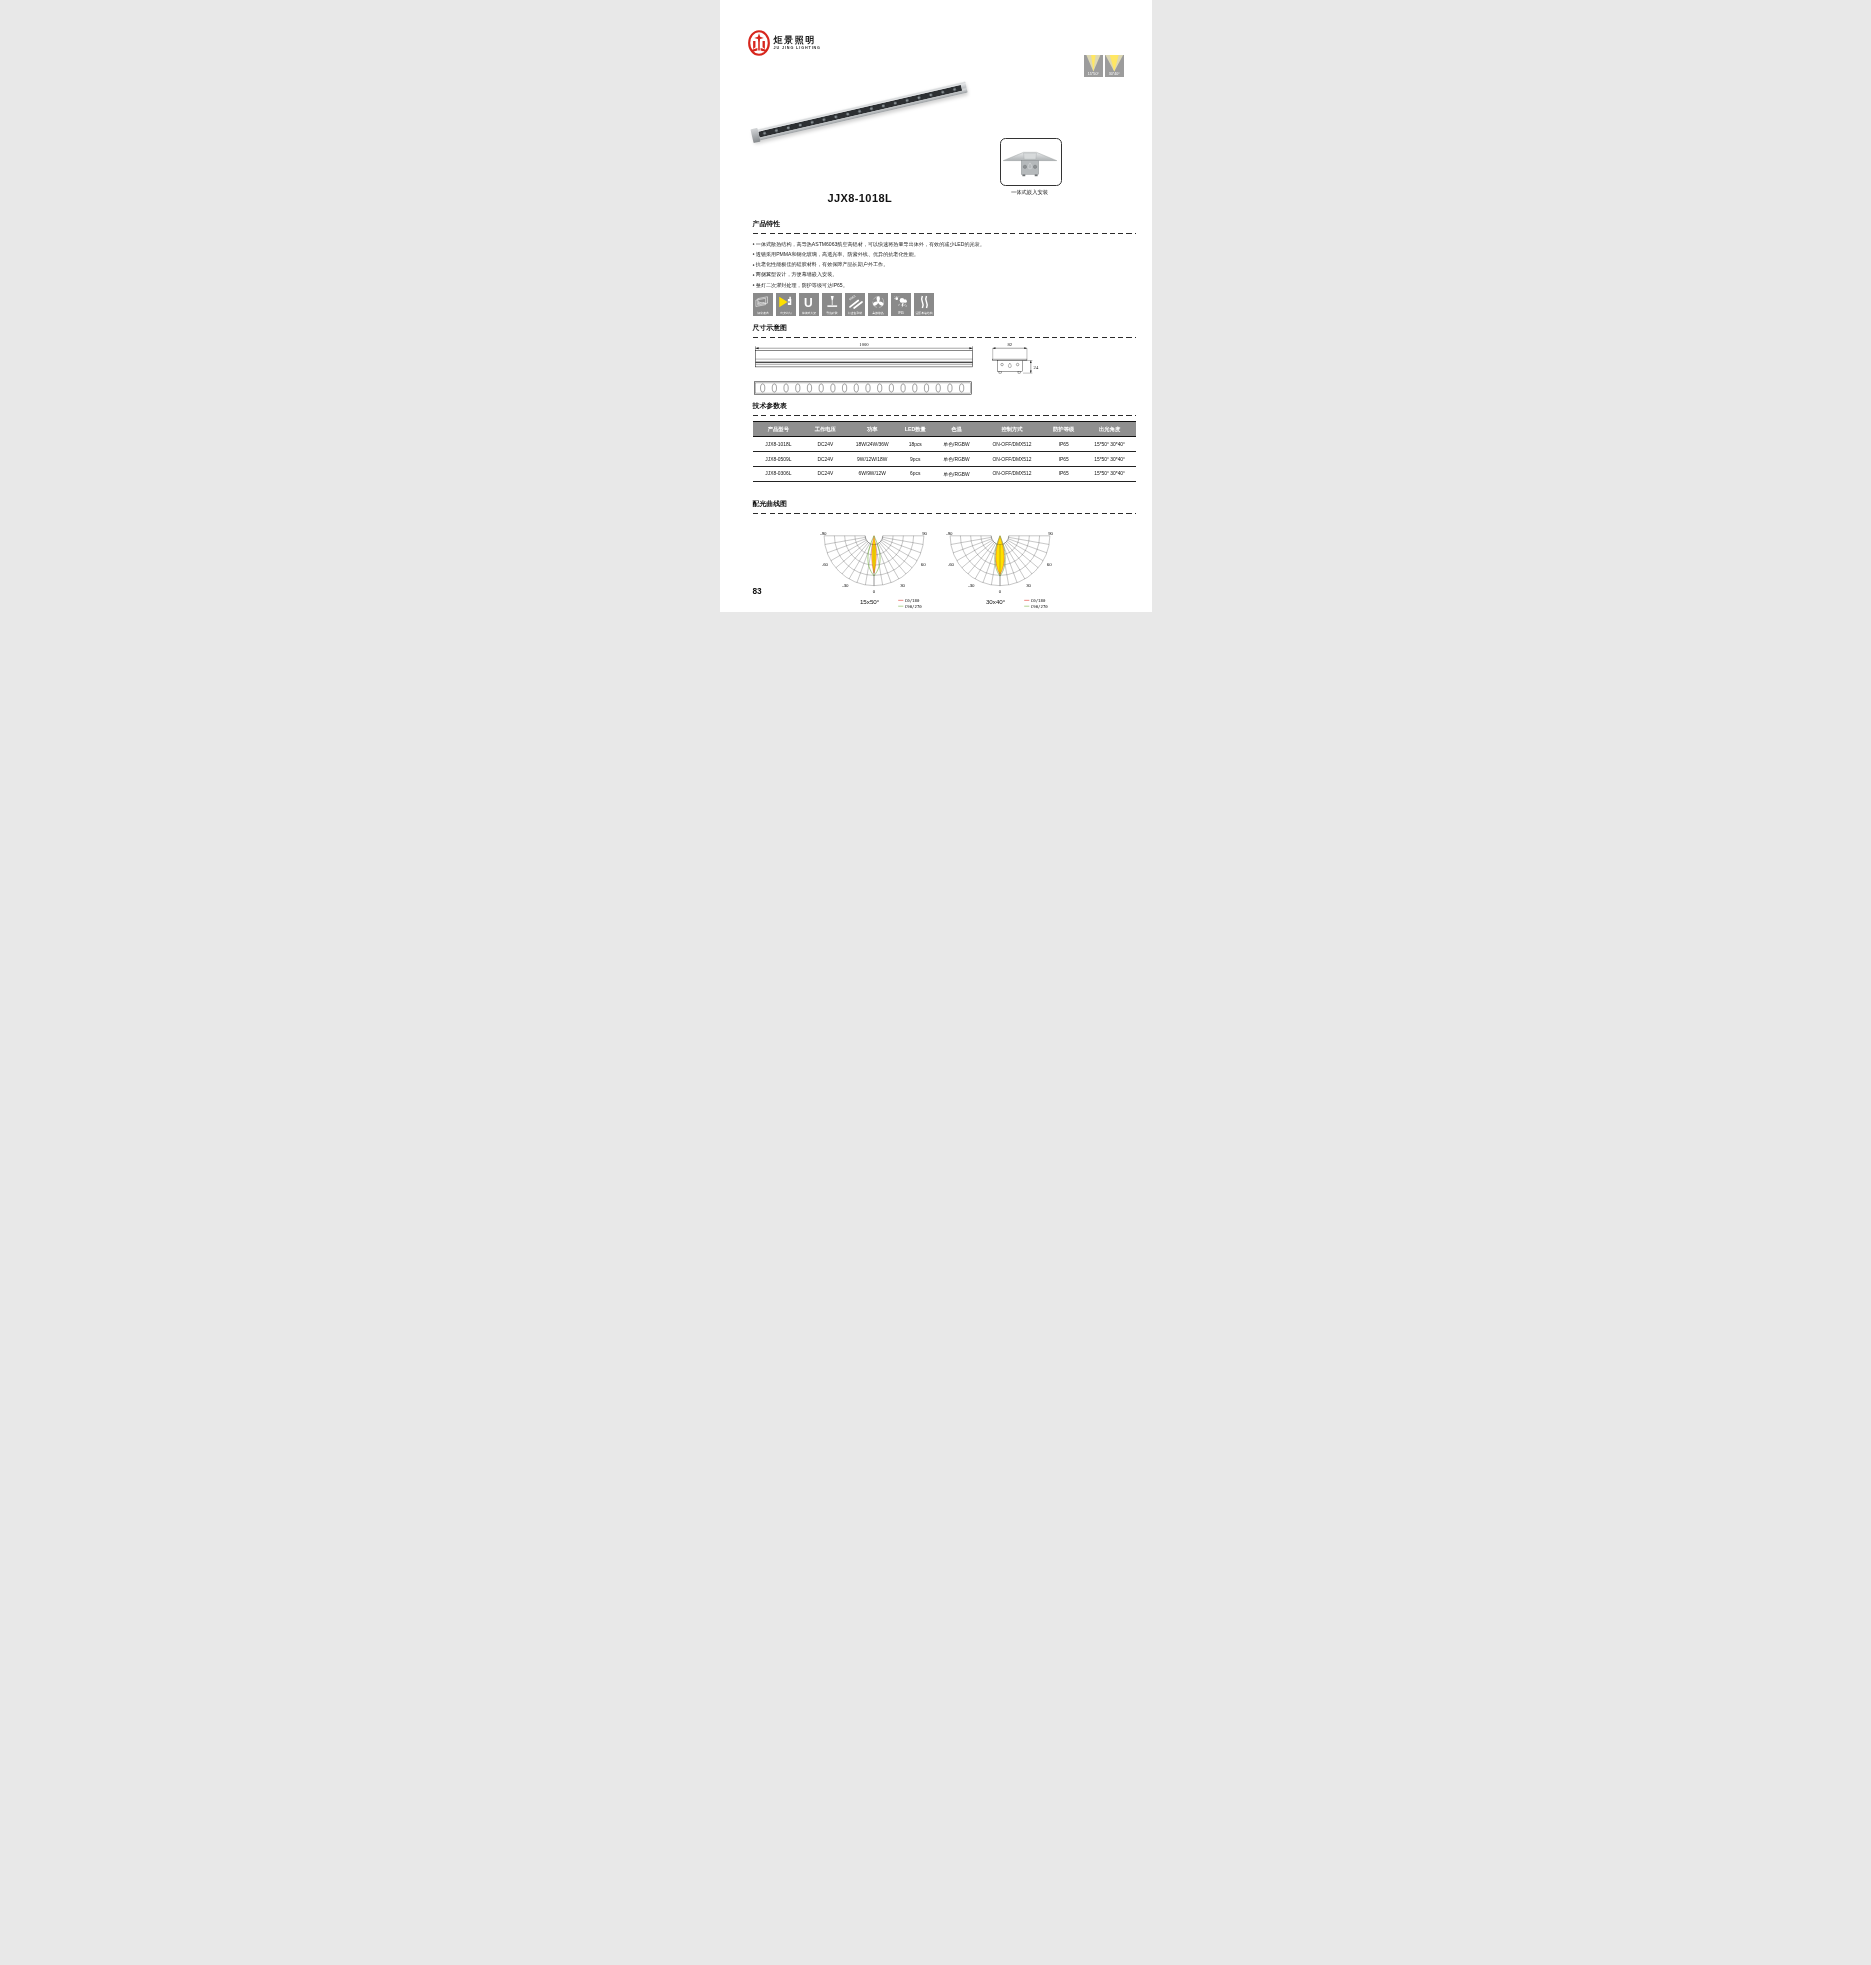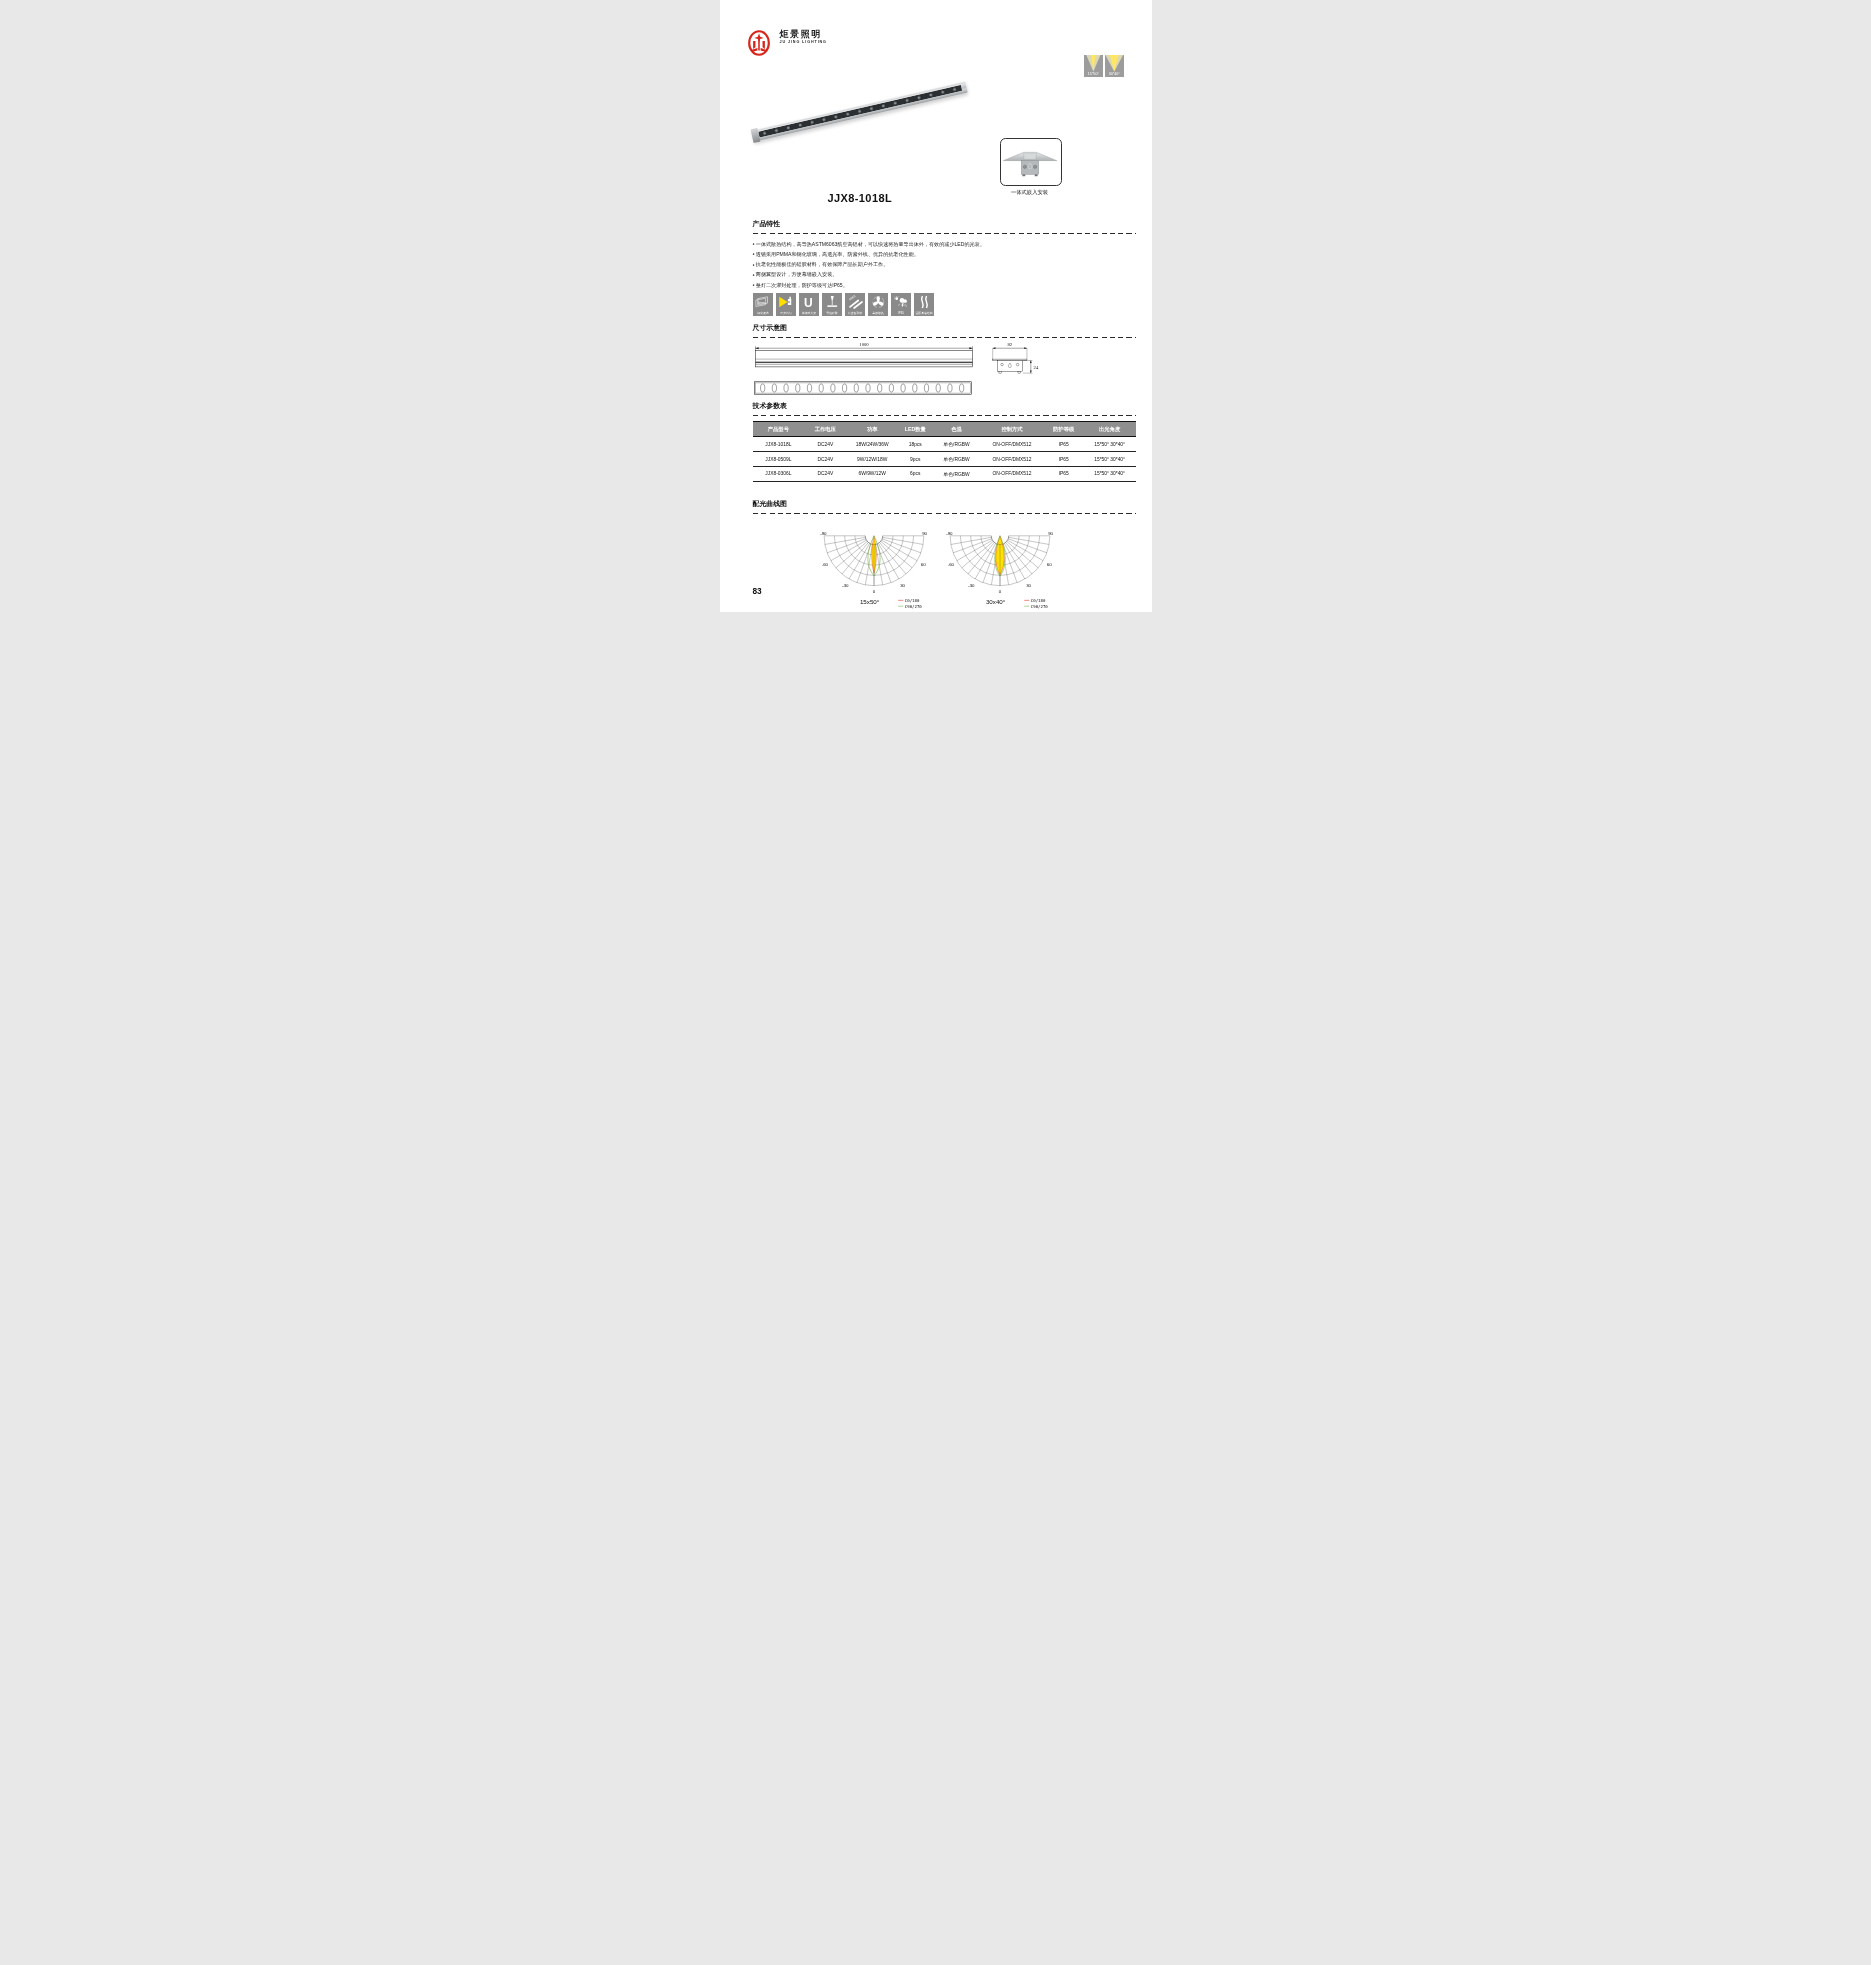--- a/index.html
+++ b/index.html
@@ -1,20 +1,20 @@
 <!DOCTYPE html>
 <html style="font-size:6.3px"><head>
 <meta charset="utf-8">
 <style>
   html,body{margin:0;padding:0;background:#e8e8e8;}
   .page{position:relative;width:432px;height:612px;margin:0 auto;background:#ffffff;
         font-family:"Liberation Sans",sans-serif;color:#1a1a1a;overflow:hidden;}
 
   
-  .logo{position:absolute;left:28px;top:30px;display:flex;align-items:flex-start;gap:10px;}
+  .logo{position:absolute;left:28px;top:30px;display:flex;align-items:center;gap:4px;}
   .logo-mark{width:22px;height:26px;}
   .logo-texts{display:flex;flex-direction:column;line-height:1;}
   .logo-cn{font-size:9px;font-weight:700;letter-spacing:1.6px;color:#181818;}
   .logo-en{font-size:3.7px;font-weight:700;letter-spacing:0.9px;color:#2a2a2a;margin-top:2px;}
 
   
   .badges{position:absolute;right:28px;top:55px;display:flex;gap:2.4px;}
   .badge{position:relative;width:18.5px;height:21.6px;background:#9c9c9c;overflow:hidden;}
   .cone-outer{position:absolute;inset:0;background:#e9e3b8;opacity:.85;clip-path:polygon(12% 0,88% 0,50% 76%);}
   .cone-inner{position:absolute;inset:0;background:#ffe763;clip-path:polygon(38% 0,62% 0,50% 76%);}

